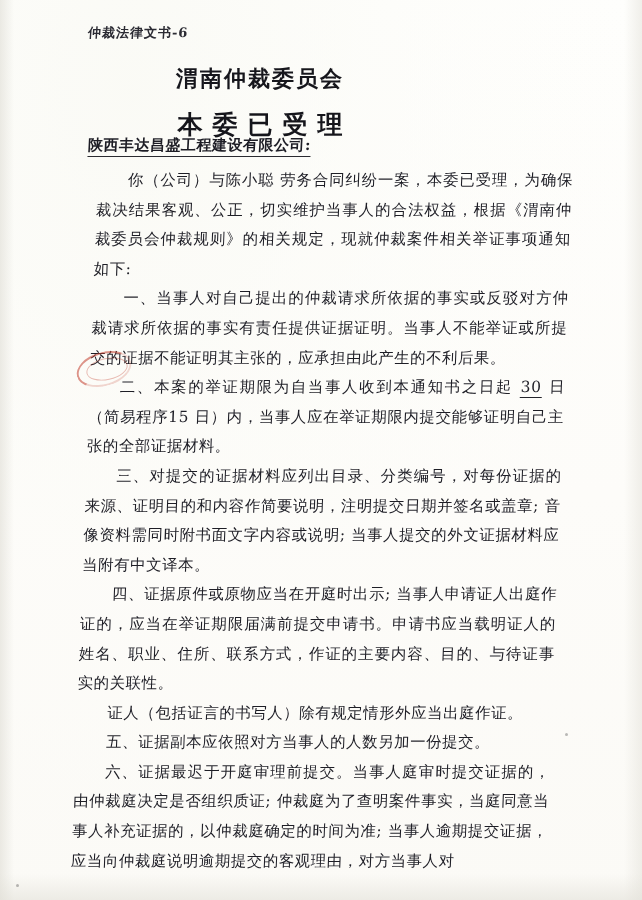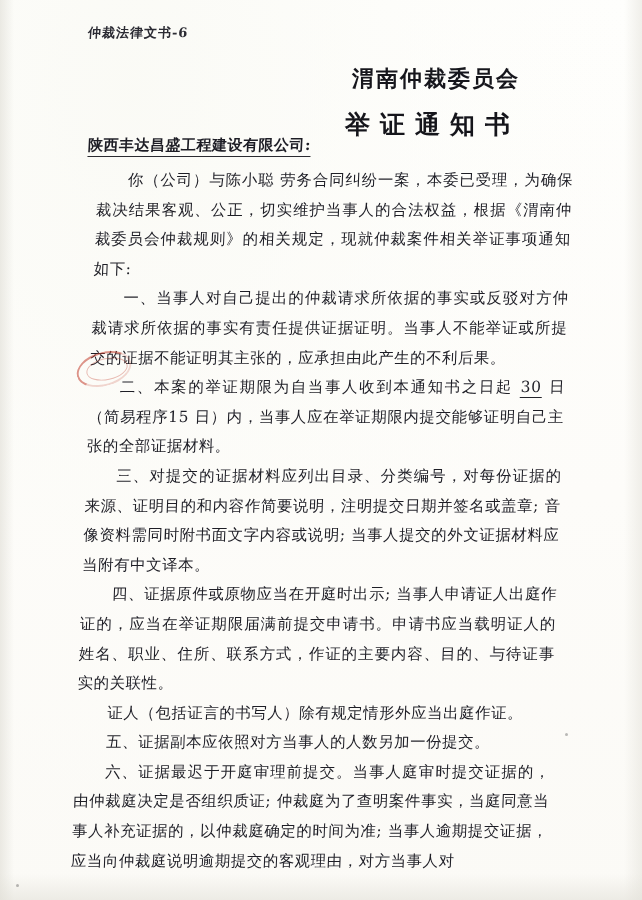--- a/index.html
+++ b/index.html
@@ -62,21 +62,21 @@
     color: #2b2b33;
     font-weight: 600;
     transform: skewX(-4deg);
   }
 
   .title-block {
     position: absolute;
     top: 64px;
     left: 0;
     width: 520px;
-    text-align: right;
+    text-align: center;
   }
   .org-title {
     font-family: "DejaVu Serif", serif;
     font-size: 22px;
     font-weight: 700;
     color: #16161c;
     letter-spacing: 2px;
     margin-bottom: 14px;
   }
   .doc-title {
@@ -162,21 +162,21 @@
 <div class="page">
   <div class="paper-tint"></div>
   <div class="edge-shade"></div>
   <div class="edge-shade-right"></div>
   <div class="edge-shade-bottom"></div>
 
   <div class="header-note">仲裁法律文书-6</div>
 
   <div class="title-block">
     <div class="org-title">渭南仲裁委员会</div>
-    <div class="doc-title">举证通知书</div>
+    <div class="doc-title">本委已受理</div>
   </div>
 
   <div class="addressee">陕西丰达昌盛工程建设有限公司:</div>
 
   <div class="body">
     <p class="para">你（公司）与陈小聪 劳务合同纠纷一案，本委已受理，为确保裁决结果客观、公正，切实维护当事人的合法权益，根据《渭南仲裁委员会仲裁规则》的相关规定，现就仲裁案件相关举证事项通知如下:</p>
     <p class="para">一、当事人对自己提出的仲裁请求所依据的事实或反驳对方仲裁请求所依据的事实有责任提供证据证明。当事人不能举证或所提交的证据不能证明其主张的，应承担由此产生的不利后果。</p>
     <p class="para">二、本案的举证期限为自当事人收到本通知书之日起 <span class="u">30</span> 日（简易程序15 日）内，当事人应在举证期限内提交能够证明自己主张的全部证据材料。</p>
     <p class="para">三、对提交的证据材料应列出目录、分类编号，对每份证据的来源、证明目的和内容作简要说明，注明提交日期并签名或盖章; 音像资料需同时附书面文字内容或说明; 当事人提交的外文证据材料应当附有中文译本。</p>
     <p class="para">四、证据原件或原物应当在开庭时出示; 当事人申请证人出庭作证的，应当在举证期限届满前提交申请书。申请书应当载明证人的姓名、职业、住所、联系方式，作证的主要内容、目的、与待证事实的关联性。</p>

